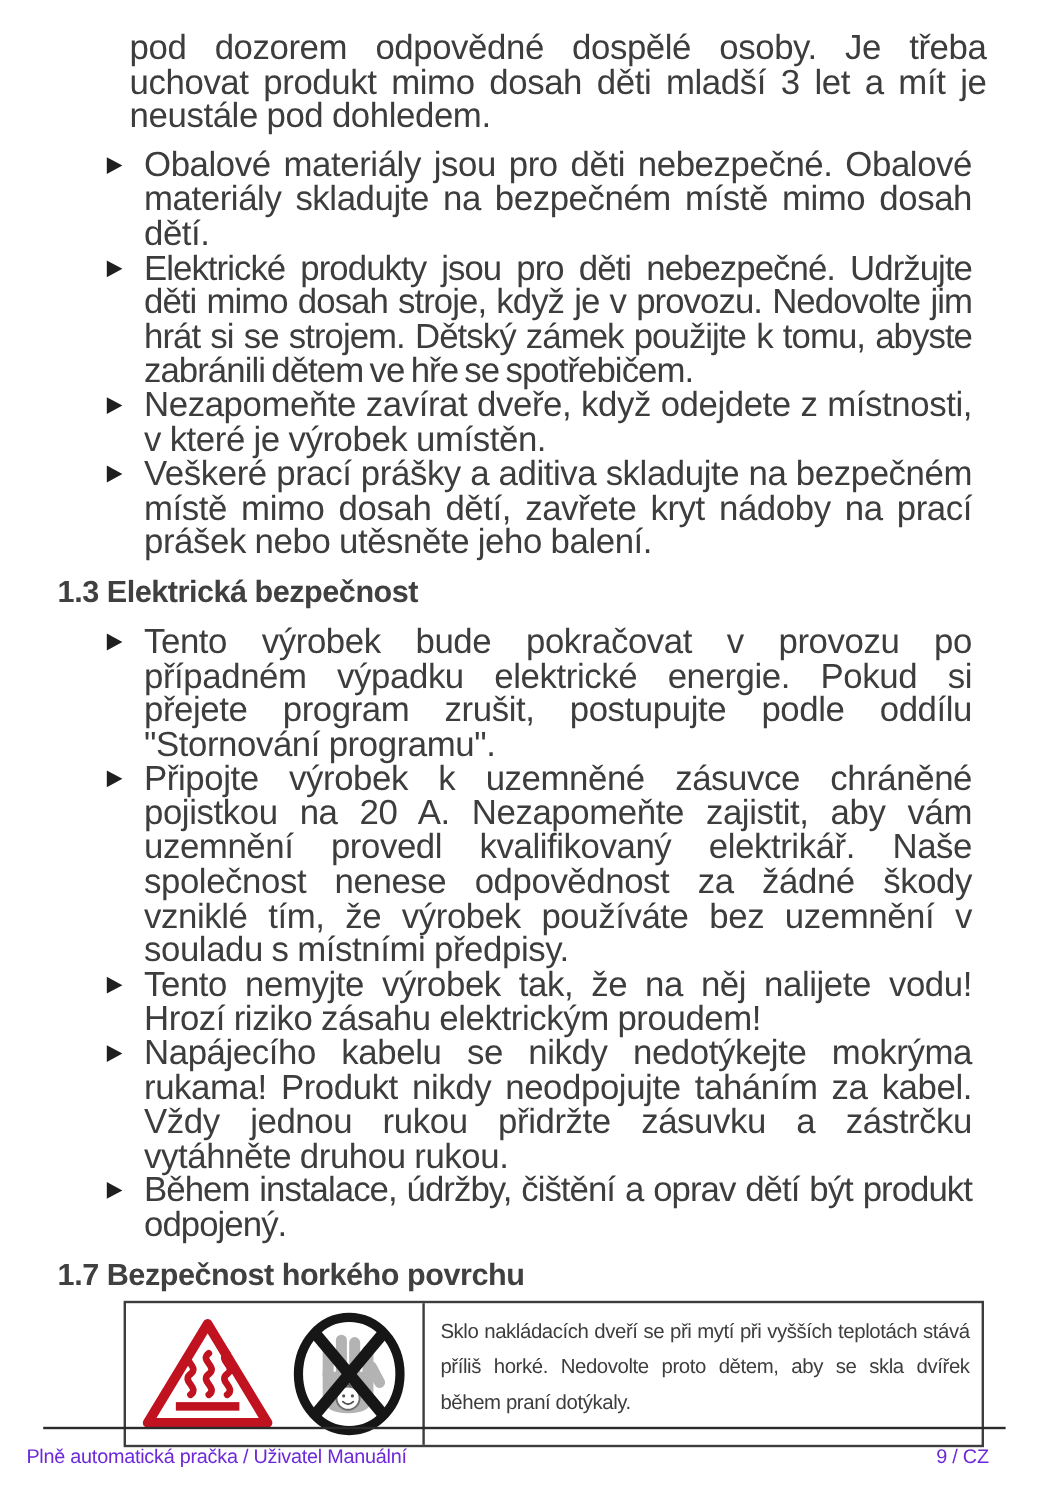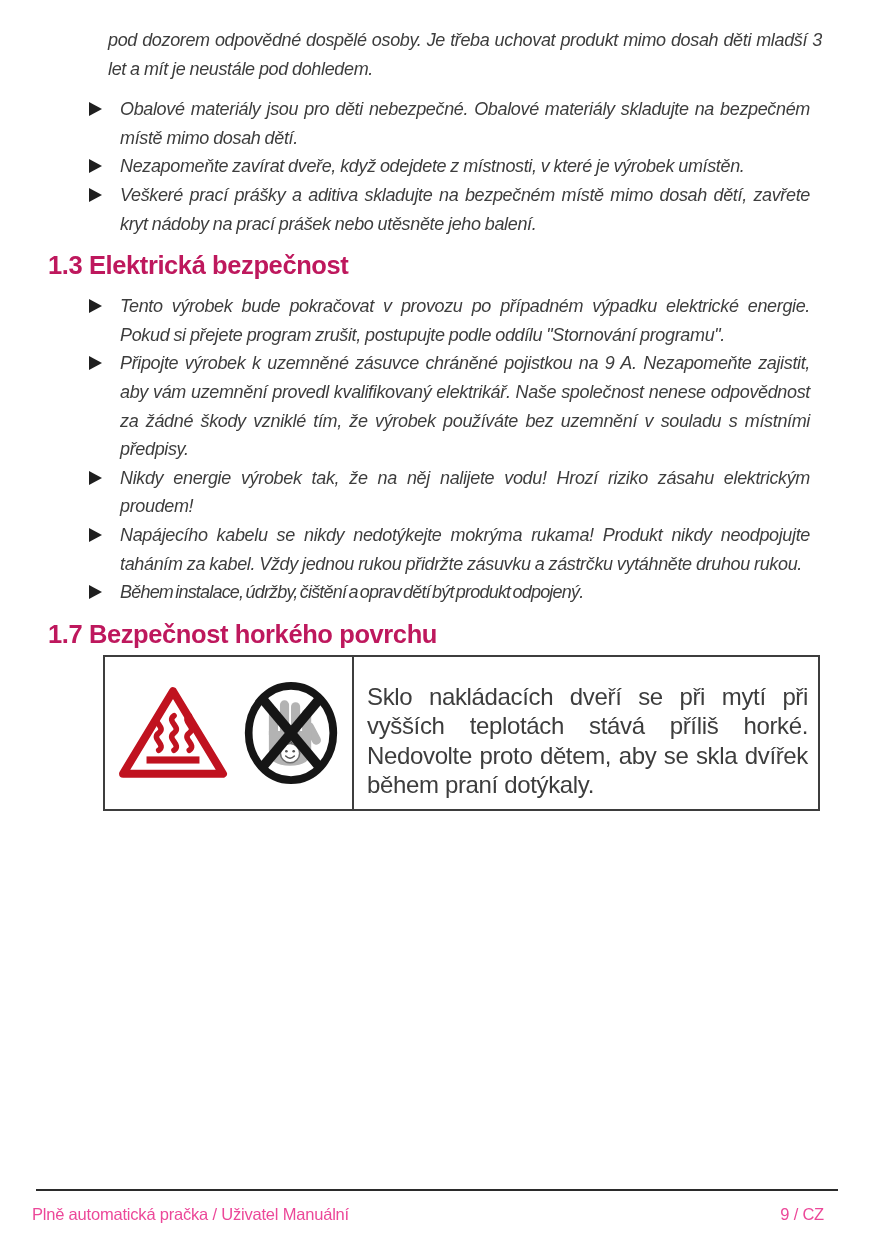--- a/index.html
+++ b/index.html
@@ -9,26 +9,25 @@
     background:#ffffff;
     font-family:"Liberation Sans", sans-serif;
     color:#3d3d3d;
     overflow:hidden;
   }
   .content{
     position:absolute;
     top:26px;left:48px;width:774px;
   }
   .body-text{
-    font-size:18px;
+    font-size:29px;
     line-height:28.6px;
     letter-spacing:-0.35px;
     word-spacing:-0.5px;
     text-align:justify;
-    font-style:italic;
   }
   p.continuation{margin:0 0 0 60px;}
   ul.warn-list{list-style:none;margin:12px;padding:0;}
   ul.warn-list li{
     position:relative;
     padding-left:60px;
     margin:0;
   }
   ul.warn-list li.squeeze{
     letter-spacing:-0.8px;
@@ -40,21 +39,21 @@
     width:0;height:0;
     border-left:13px solid #1f1f1f;
     border-top:7.5px solid transparent;
     border-bottom:7.5px solid transparent;
   }
   h2.section-heading{
     margin:6px 0 4px 0;
     font-size:25.5px;
     line-height:30px;
     font-weight:bold;
-    color:#be185d;
+    color:#404040;
     letter-spacing:-0.4px;
     text-align:left;
   }
   .warn-box{
     display:flex;
     margin:6px 0 0 55px;
     width:717px;
     border:2px solid #3d3d3d;
     box-sizing:border-box;
     background:#fff;
@@ -65,80 +64,84 @@
     border-right:2px solid #3d3d3d;
     display:flex;
     align-items:center;
     justify-content:center;
     gap:12px;
     padding:7px 4px;
   }
   .warn-box .text-cell{
     flex:1;
     box-sizing:border-box;
-    padding:25px 10px 9px 13px;
-    font-size:24px;
+    padding:9px 10px 9px 13px;
+    font-size:17px;
     line-height:29.5px;
     letter-spacing:-0.35px;
     text-align:justify;
   }
   .footer-rule{
     position:absolute;
     left:36px;width:802px;top:1189px;
     border-top:2px solid #2b2b2b;
     height:0;
   }
   .footer-row{
     position:absolute;
-    left:32px;right:50px;top:1205px;
+    left:22px;right:50px;top:1205px;
     display:flex;
     justify-content:space-between;
     font-size:16.5px;
     letter-spacing:-0.2px;
-    color:#ec4899;
+    color:#6d28d9;
   }
 </style>
 </head>
 <body>
 
 <div class="page">
 
   <div class="content">
 
     <p class="continuation body-text">pod dozorem odpovědné dospělé osoby. Je třeba uchovat produkt mimo dosah děti mladší 3 let a mít je neustále pod dohledem.</p>
 
     <ul class="warn-list body-text">
       <li>
         <span class="tri-marker"></span>
         <span>Obalové materiály jsou pro děti nebezpečné. Obalové materiály skladujte na bezpečném místě mimo dosah dětí.</span>
+      </li>
+      <li class="squeeze">
+        <span class="tri-marker"></span>
+        <span>Elektrické produkty jsou pro děti nebezpečné. Udržujte děti mimo dosah stroje, když je v provozu. Nedovolte jim hrát si se strojem. Dětský zámek použijte k tomu, abyste zabránili dětem ve hře se spotřebičem.</span>
       </li>
       <li>
         <span class="tri-marker"></span>
         <span>Nezapomeňte zavírat dveře, když odejdete z místnosti, v které je výrobek umístěn.</span>
       </li>
       <li>
         <span class="tri-marker"></span>
         <span>Veškeré prací prášky a aditiva skladujte na bezpečném místě mimo dosah dětí, zavřete kryt nádoby na prací prášek nebo utěsněte jeho balení.</span>
       </li>
     </ul>
 
     <h2 class="section-heading">1.3 Elektrická bezpečnost</h2>
 
     <ul class="warn-list body-text">
       <li>
         <span class="tri-marker"></span>
         <span>Tento výrobek bude pokračovat v provozu po případném výpadku elektrické energie. Pokud si přejete program zrušit, postupujte podle oddílu "Stornování programu".</span>
       </li>
       <li>
         <span class="tri-marker"></span>
-        <span>Připojte výrobek k uzemněné zásuvce chráněné pojistkou na 9 A. Nezapomeňte zajistit, aby vám uzemnění provedl kvalifikovaný elektrikář. Naše společnost nenese odpovědnost za žádné škody vzniklé tím, že výrobek používáte bez uzemnění v souladu s místními předpisy.</span>
+        <span>Připojte výrobek k uzemněné zásuvce chráněné pojistkou na 20 A. Nezapomeňte zajistit, aby vám uzemnění provedl kvalifikovaný elektrikář. Naše společnost nenese odpovědnost za žádné škody vzniklé tím, že výrobek používáte bez uzemnění v souladu s místními předpisy.</span>
       </li>
       <li>
         <span class="tri-marker"></span>
-        <span>Nikdy energie výrobek tak, že na něj nalijete vodu! Hrozí riziko zásahu elektrickým proudem!</span>
+        <span>Tento nemyjte výrobek tak, že na něj nalijete vodu! Hrozí riziko zásahu elektrickým proudem!</span>
       </li>
       <li>
         <span class="tri-marker"></span>
         <span>Napájecího kabelu se nikdy nedotýkejte mokrýma rukama! Produkt nikdy neodpojujte taháním za kabel. Vždy jednou rukou přidržte zásuvku a zástrčku vytáhněte druhou rukou.</span>
       </li>
       <li class="squeeze">
         <span class="tri-marker"></span>
         <span>Během instalace, údržby, čištění a oprav dětí být produkt odpojený.</span>
       </li>
     </ul>

